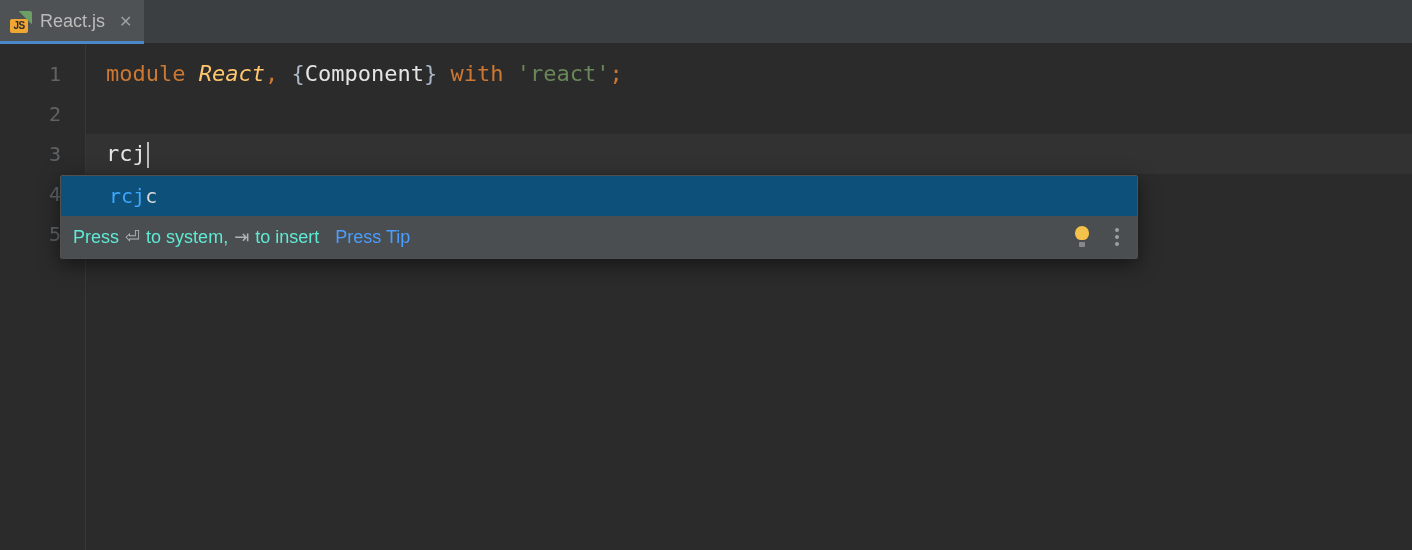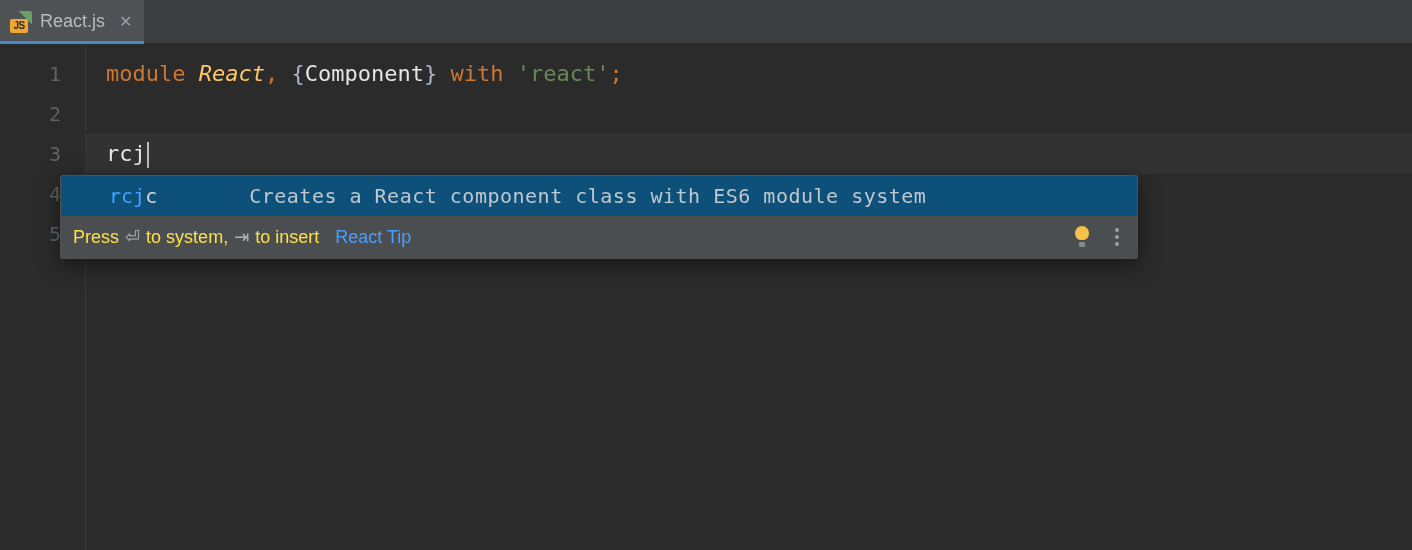--- a/index.html
+++ b/index.html
@@ -145,21 +145,21 @@
     display: flex;
     align-items: center;
     height: 42px;
     padding: 0 14px 0 12px;
     background: #4b4e50;
     color: #9aa0a6;
     font-family: -apple-system, BlinkMacSystemFont, "Segoe UI", sans-serif;
     font-size: 18px;
     gap: 6px;
   }
-  .popup .hint-bar .hint-text { color: #fde047; }
+  .popup .hint-bar .hint-text { color: #5eead4; }
   .popup .hint-bar .next-tip { color: #4a9eff; cursor: pointer; margin-left: 10px; }
   .popup .hint-bar .spacer { flex: 1; }
   .bulb {
     width: 18px; height: 22px;
     display: inline-block;
     position: relative;
     margin-right: 14px;
   }
   .bulb::before {
     content: "";
@@ -223,29 +223,28 @@
     <div class="code-line"></div>
     <div class="code-line"></div>
   </div>
 </div>
 
 <div class="popup">
   <div class="item">
     <span class="match">rcj</span>
       <span class="rest">c</span>
     <span class="gap"></span>
-    <span class="desc">Creates a React component class with ES6 module system</span>
   </div>
   <div class="hint-bar">
     <span class="hint-text">Press </span>
     <span class="key-glyph">⏎</span>
     <span class="hint-text"> to system, </span>
     <span class="key-glyph">⇥</span>
     <span class="hint-text"> to insert</span>
-    <span class="next-tip">React Tip</span>
+    <span class="next-tip">Press Tip</span>
     <span class="spacer"></span>
     <span class="bulb"></span>
     <span class="more-icon">
         <span></span>
         <span></span>
         <span></span>
       </span>
   </div>
 </div>
 

